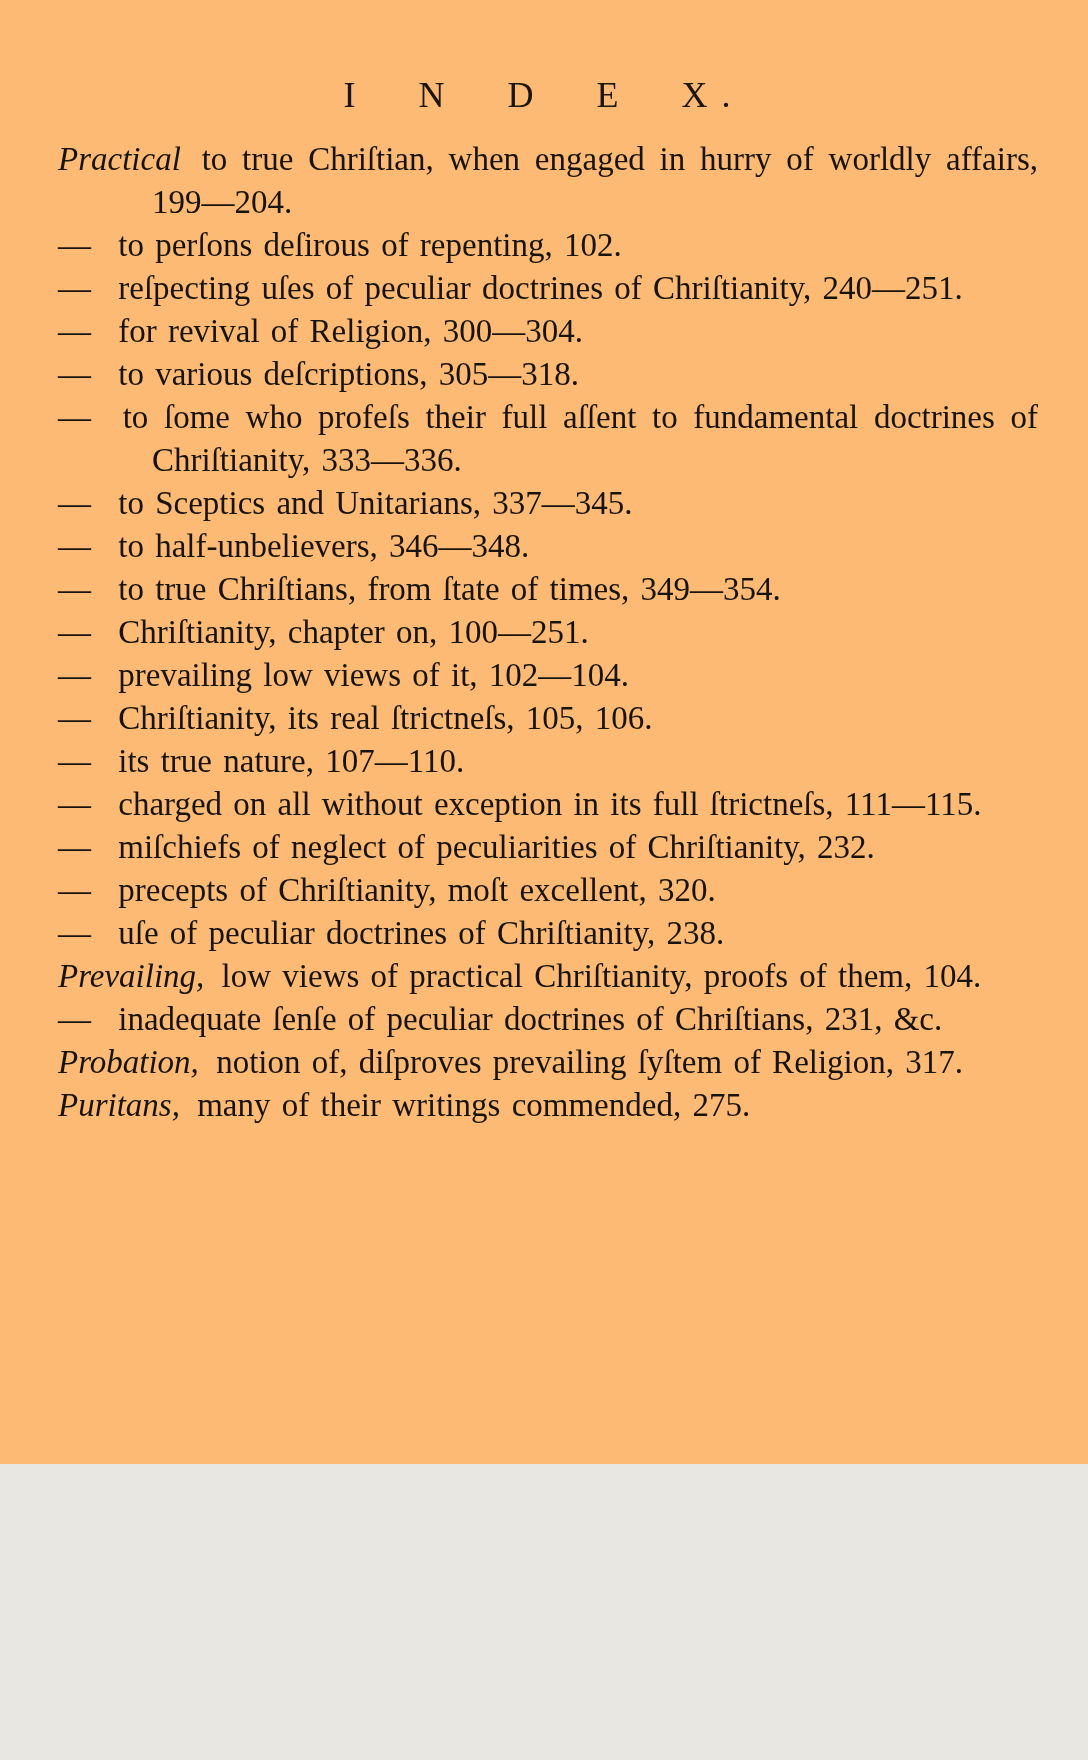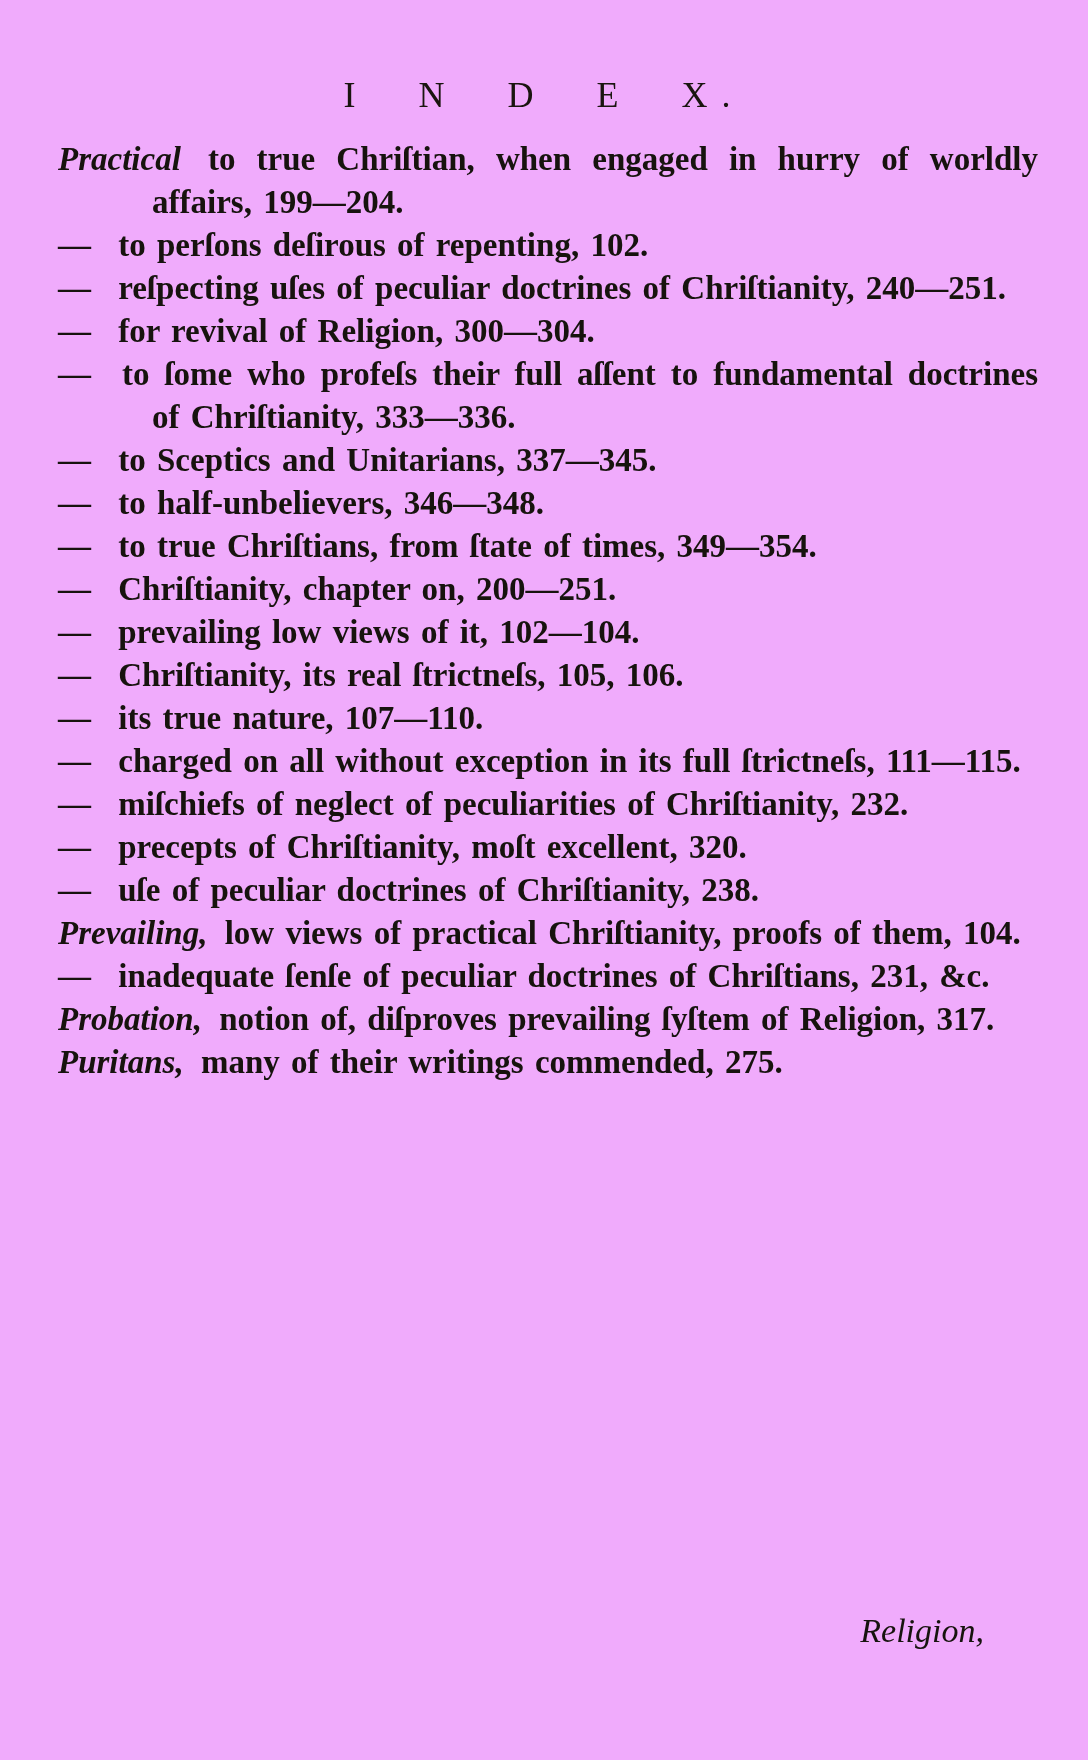--- a/index.html
+++ b/index.html
@@ -9,39 +9,38 @@
   body {
     width: 1088px;
     height: 1760px;
     background: #e9e7e1;
     font-family: "Liberation Serif", "DejaVu Serif", serif;
     color: #17130e;
   }
   .page {
     position: relative;
     width: 1088px;
-    height: 1760px;
-    background: #f0abfc;
+    height: 1464px;
+    background: #fdba74;
     overflow: hidden;
     box-sizing: border-box;
   }
   .header {
     margin: 0;
     padding-top: 74px;
     text-align: center;
     font-weight: normal;
     font-size: 36px;
     letter-spacing: 14px;
     word-spacing: 26px;
     color: #1a150f;
   }
   .entries {
     margin: 22px 48px 0 58px;
     width: 980px;
-    font-weight: bold;
   }
   .entry {
     margin: 0;
     font-size: 33px;
     line-height: 43px;
     text-align: justify;
     padding-left: 94px;
     text-indent: -94px;
     word-spacing: 3px;
   }
@@ -69,31 +68,32 @@
 
   <div class="entries">
   <p class="entry"><span class="lead italic">Practical</span> <span class="entry-text">to true Chriſtian, when engaged in hurry of worldly affairs, 199—204.</span></p>
 
   <p class="entry"><span class="lead dash-lead">—</span> <span class="entry-text">to perſons deſirous of repenting, 102.</span></p>
 
   <p class="entry"><span class="lead dash-lead">—</span> <span class="entry-text">reſpecting uſes of peculiar doctrines of Chriſtianity, 240—251.</span></p>
 
   <p class="entry"><span class="lead dash-lead">—</span> <span class="entry-text">for revival of Religion, 300—304.</span></p>
 
+  <p class="entry"><span class="lead dash-lead">—</span> <span class="entry-text">to various deſcriptions, 305—318.</span></p>
 
 
   <p class="entry"><span class="lead dash-lead">—</span> <span class="entry-text">to ſome who profeſs their full aſſent to fundamental doctrines of Chriſtianity, 333—336.</span></p>
 
   <p class="entry"><span class="lead dash-lead">—</span> <span class="entry-text">to Sceptics and Unitarians, 337—345.</span></p>
 
   <p class="entry"><span class="lead dash-lead">—</span> <span class="entry-text">to half-unbelievers, 346—348.</span></p>
 
   <p class="entry"><span class="lead dash-lead">—</span> <span class="entry-text">to true Chriſtians, from ſtate of times, 349—354.</span></p>
 
-  <p class="entry"><span class="lead dash-lead">—</span> <span class="entry-text">Chriſtianity, chapter on, 200—251.</span></p>
+  <p class="entry"><span class="lead dash-lead">—</span> <span class="entry-text">Chriſtianity, chapter on, 100—251.</span></p>
 
   <p class="entry"><span class="lead dash-lead">—</span> <span class="entry-text">prevailing low views of it, 102—104.</span></p>
 
   <p class="entry"><span class="lead dash-lead">—</span> <span class="entry-text">Chriſtianity, its real ſtrictneſs, 105, 106.</span></p>
 
   <p class="entry"><span class="lead dash-lead">—</span> <span class="entry-text">its true nature, 107—110.</span></p>
 
   <p class="entry"><span class="lead dash-lead">—</span> <span class="entry-text">charged on all without exception in its full ſtrictneſs, 111—115.</span></p>
 
   <p class="entry"><span class="lead dash-lead">—</span> <span class="entry-text">miſchiefs of neglect of peculiarities of Chriſtianity, 232.</span></p>

